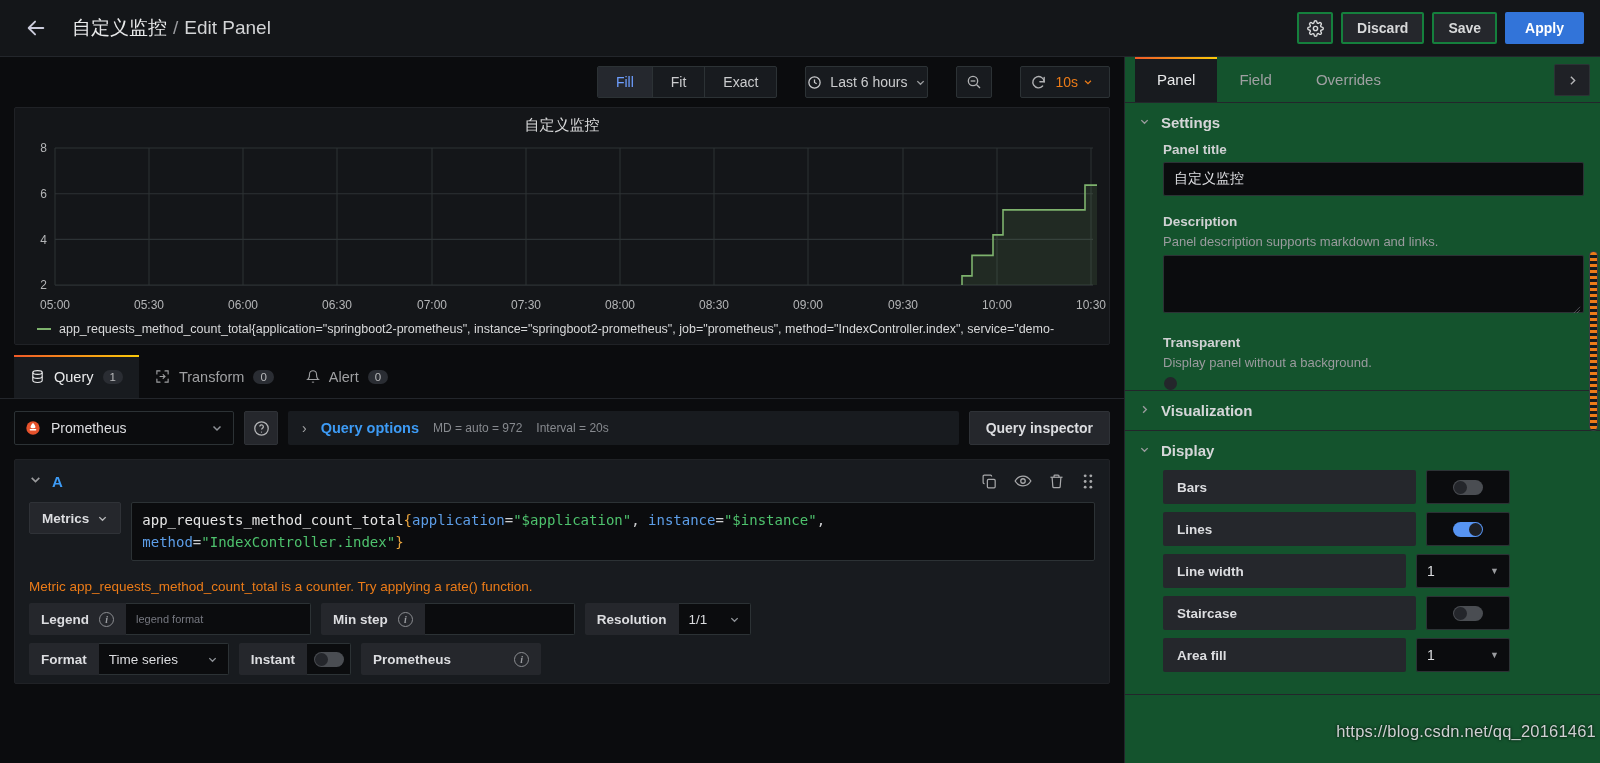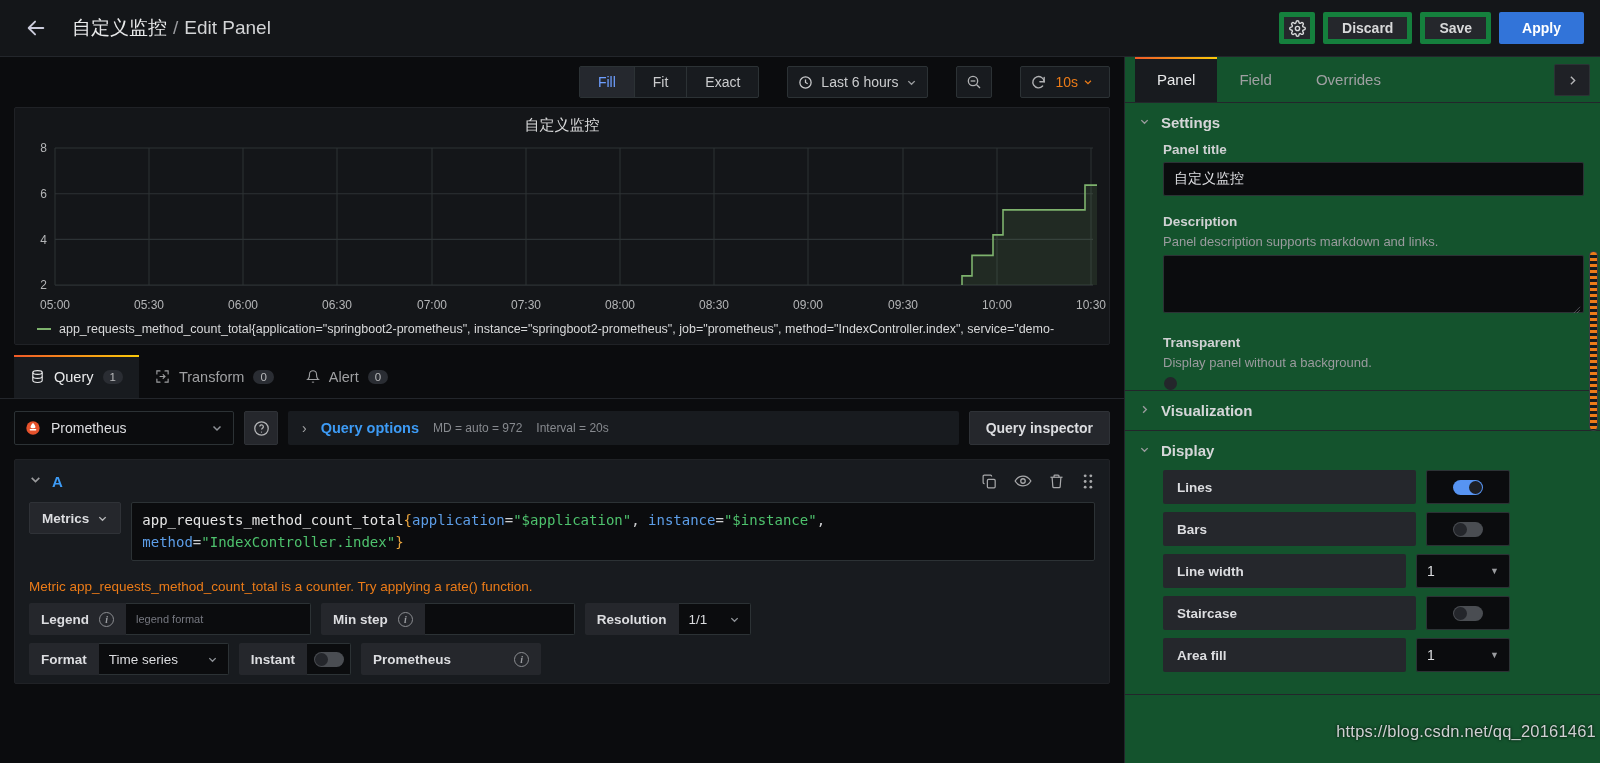--- a/index.html
+++ b/index.html
@@ -23,21 +23,21 @@
   .back-btn {
     width: 40px; height: 40px; display: flex; align-items: center; justify-content: center;
     color: #ccccdc; cursor: pointer; border-radius: 2px;
   }
   .crumb { margin-left: 16px; font-size: 19px; color: #e8e9ea; font-weight: 400; display: flex; align-items: baseline; }
   .crumb .sep { margin: 0 6px; color: #9b9ca0; }
   .crumb .leaf { color: #d3d4d6; }
   .topbar-right { margin-left: auto; display: flex; align-items: center; gap: 8px; }
   .tb-btn {
     height: 32px; padding: 0 14px; border-radius: 2px;
-    background: #25272c; border: 5px solid #15803d;
+    background: #25272c; border: 2px solid #15803d;
     color: #d8d9da; font-size: 14px; font-weight: 600;
     display: flex; align-items: center; justify-content: center; cursor: pointer;
     font-family: "Liberation Sans", sans-serif;
   }
   .tb-btn.icon-only { width: 36px; padding: 0; }
   .tb-btn.primary { background: #3274d9; border-color: #3274d9; color: #fff; padding: 0 18px; }
 
   
   .body { flex: 1; display: flex; min-height: 0; }
   .left { width: 1124px; display: flex; flex-direction: column; min-width: 0; }
@@ -51,21 +51,21 @@
   .seg {
     display: flex; background: #181b1f; border: 1px solid #2c3235; border-radius: 2px; height: 32px; overflow: hidden;
   }
   .seg > div {
     padding: 0 18px; display: flex; align-items: center; font-size: 14px; color: #cbccce; cursor: pointer;
     border-right: 1px solid #2c3235;
   }
   .seg > div:last-child { border-right: none; }
   .seg > div.active { background: #25282e; color: #6e9fff; }
   .picker {
-    display: flex; align-items: center; height: 32px; padding: 0 10px; gap: 8px;
+    display: flex; align-items: center; height: 32px; padding: 0 1px; gap: 8px;
     background: #181b1f; border: 1px solid #2c3235; border-radius: 2px;
     font-size: 14px; color: #cbccce; cursor: pointer;
   }
   .icon-btn {
     width: 36px; height: 32px; display: flex; align-items: center; justify-content: center;
     background: #181b1f; border: 1px solid #2c3235; border-radius: 2px; color: #b0b1b3; cursor: pointer;
   }
   .refresh-group {
     display: flex; align-items: center; height: 32px;
     background: #181b1f; border: 1px solid #2c3235; border-radius: 2px; cursor: pointer;
@@ -609,29 +609,29 @@
           <div class="sec-head">
             <span class="chev">
               <svg width="11" height="11" viewBox="0 0 24 24" fill="none" stroke="currentColor" stroke-width="3">
                   <polyline points="5 9 12 16 19 9"></polyline>
                 </svg>
             </span>
             <span>Display</span>
           </div>
           <div class="sec-body" style="padding-right:90px">
             <div class="disp-row">
+              <div class="disp-label">Bars</div>
+              <div class="disp-ctl">
+                  <span class="sw"></span>
+                </div>
+            </div>
+            <div class="disp-row">
               <div class="disp-label">Lines</div>
               <div class="disp-ctl">
                   <span class="sw on"></span>
-                </div>
-            </div>
-            <div class="disp-row">
-              <div class="disp-label">Bars</div>
-              <div class="disp-ctl">
-                  <span class="sw"></span>
                 </div>
             </div>
             <div class="disp-row">
               <div class="disp-label">Line width</div>
               <div class="disp-sel">
                 <span>1</span>
                 <span class="caret">▼</span>
               </div>
             </div>
             <div class="disp-row">

